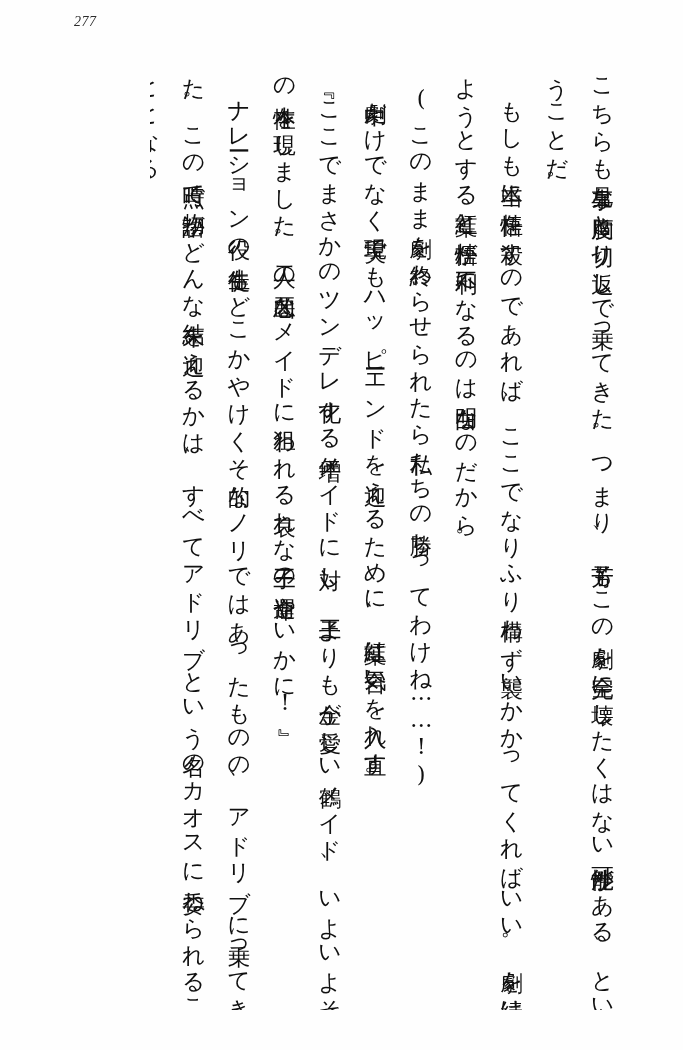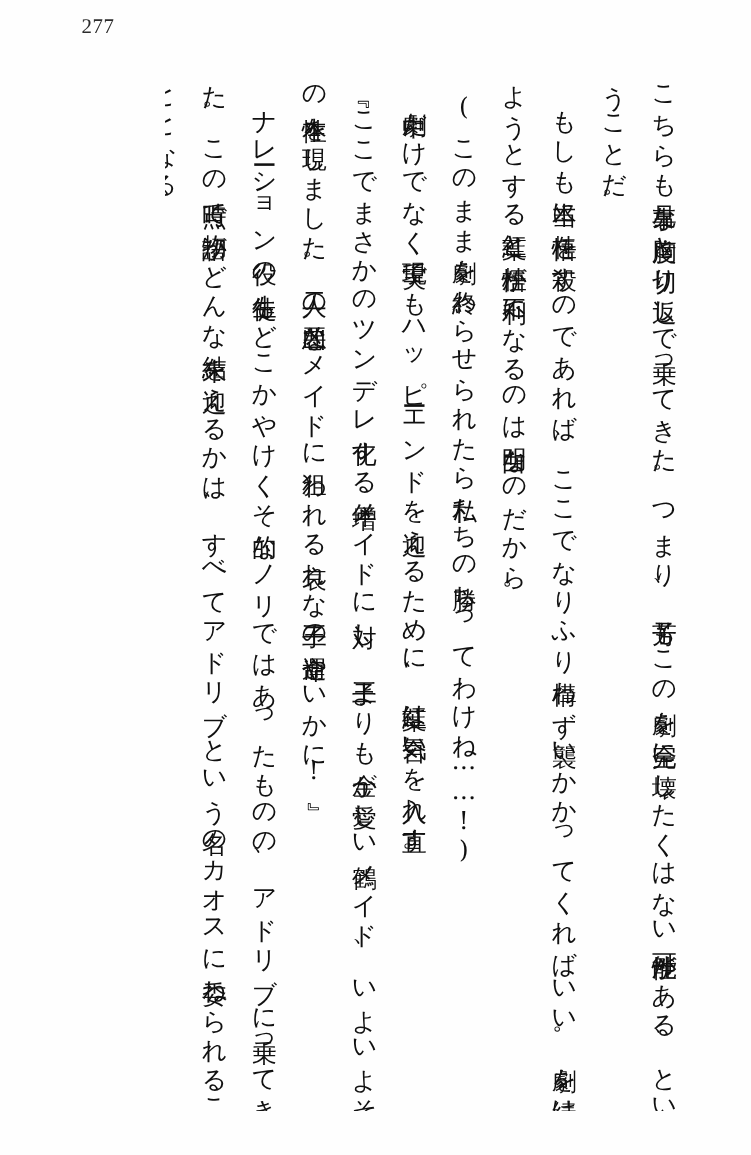--- a/index.html
+++ b/index.html
@@ -17,24 +17,25 @@
   }
   .page {
     position: absolute;
     inset: 0;
     background: #fefefe;
   }
   .page-number {
     position: absolute;
     top: 14px;
     left: 74px;
-    font-size: 19px;
+    font-size: 14px;
     letter-spacing: 0.5px;
     color: #2b2b2b;
     font-family: "Liberation Serif", "DejaVu Serif", serif;
+    font-style: italic;
   }
   .body-text {
     position: absolute;
     top: 62px;
     right: 58px;
     left: 150px;
     bottom: 40px;
     writing-mode: vertical-rl;
     text-orientation: upright;
     font-size: 22.5px;

